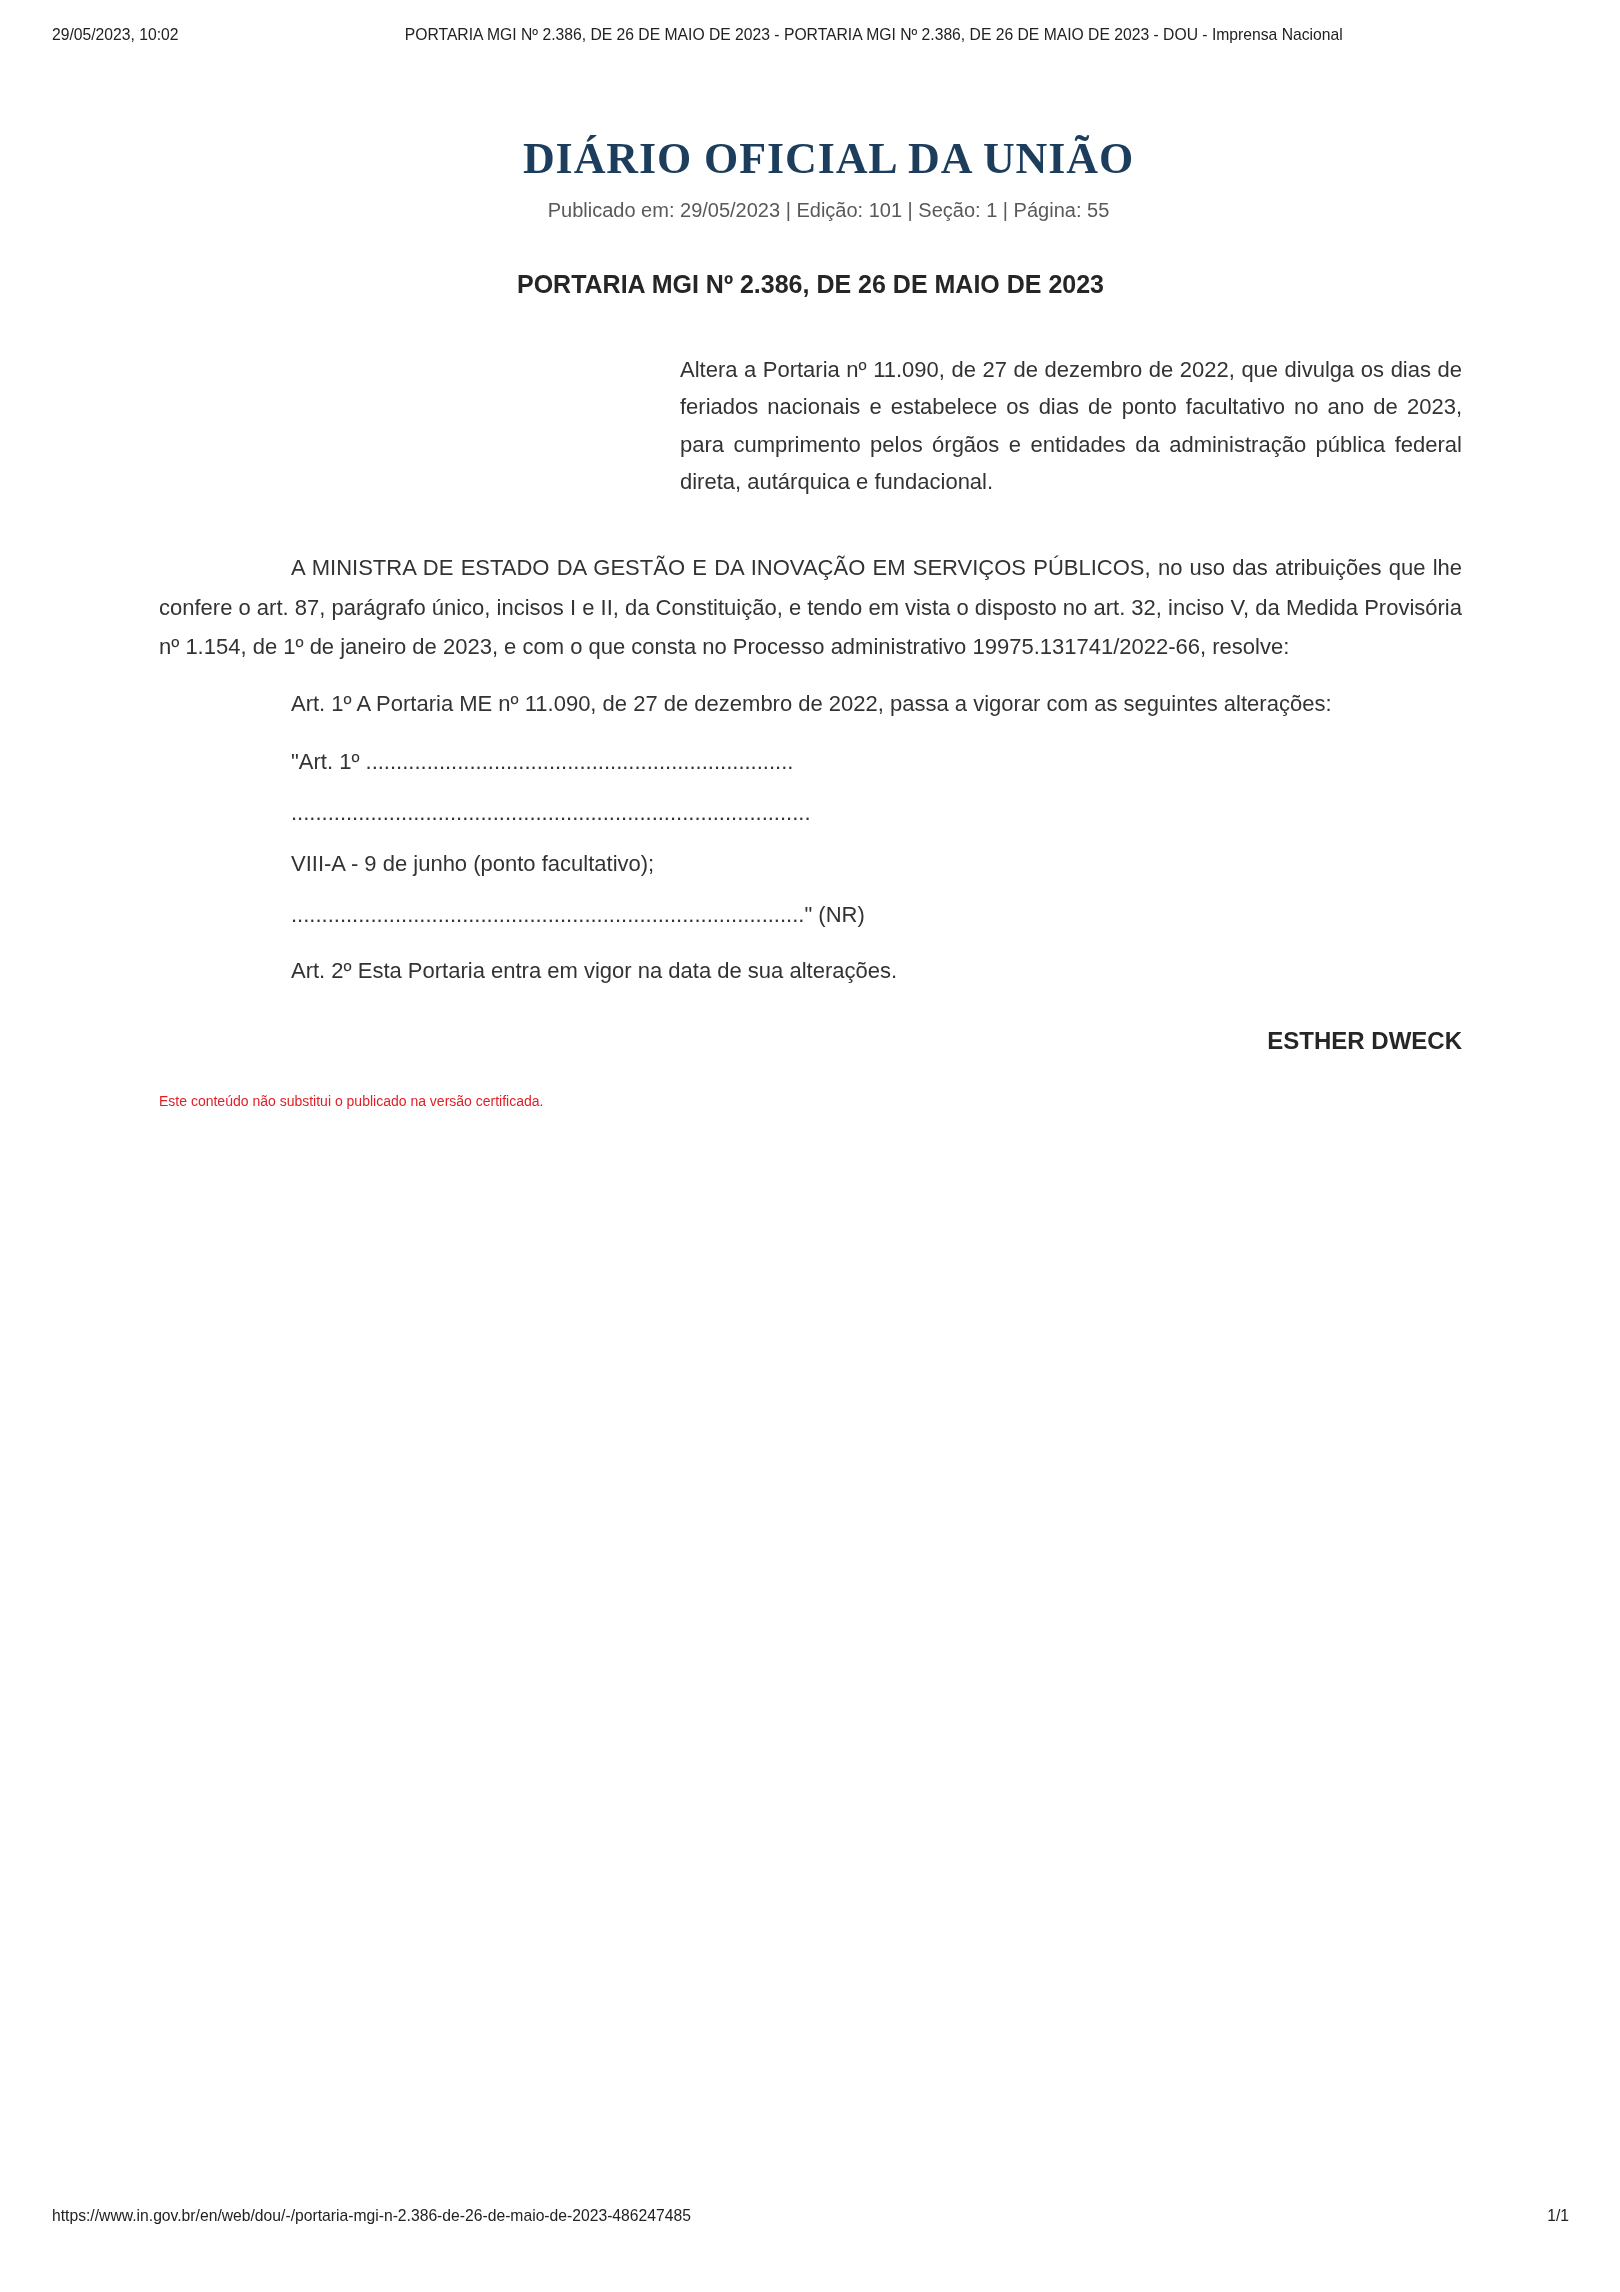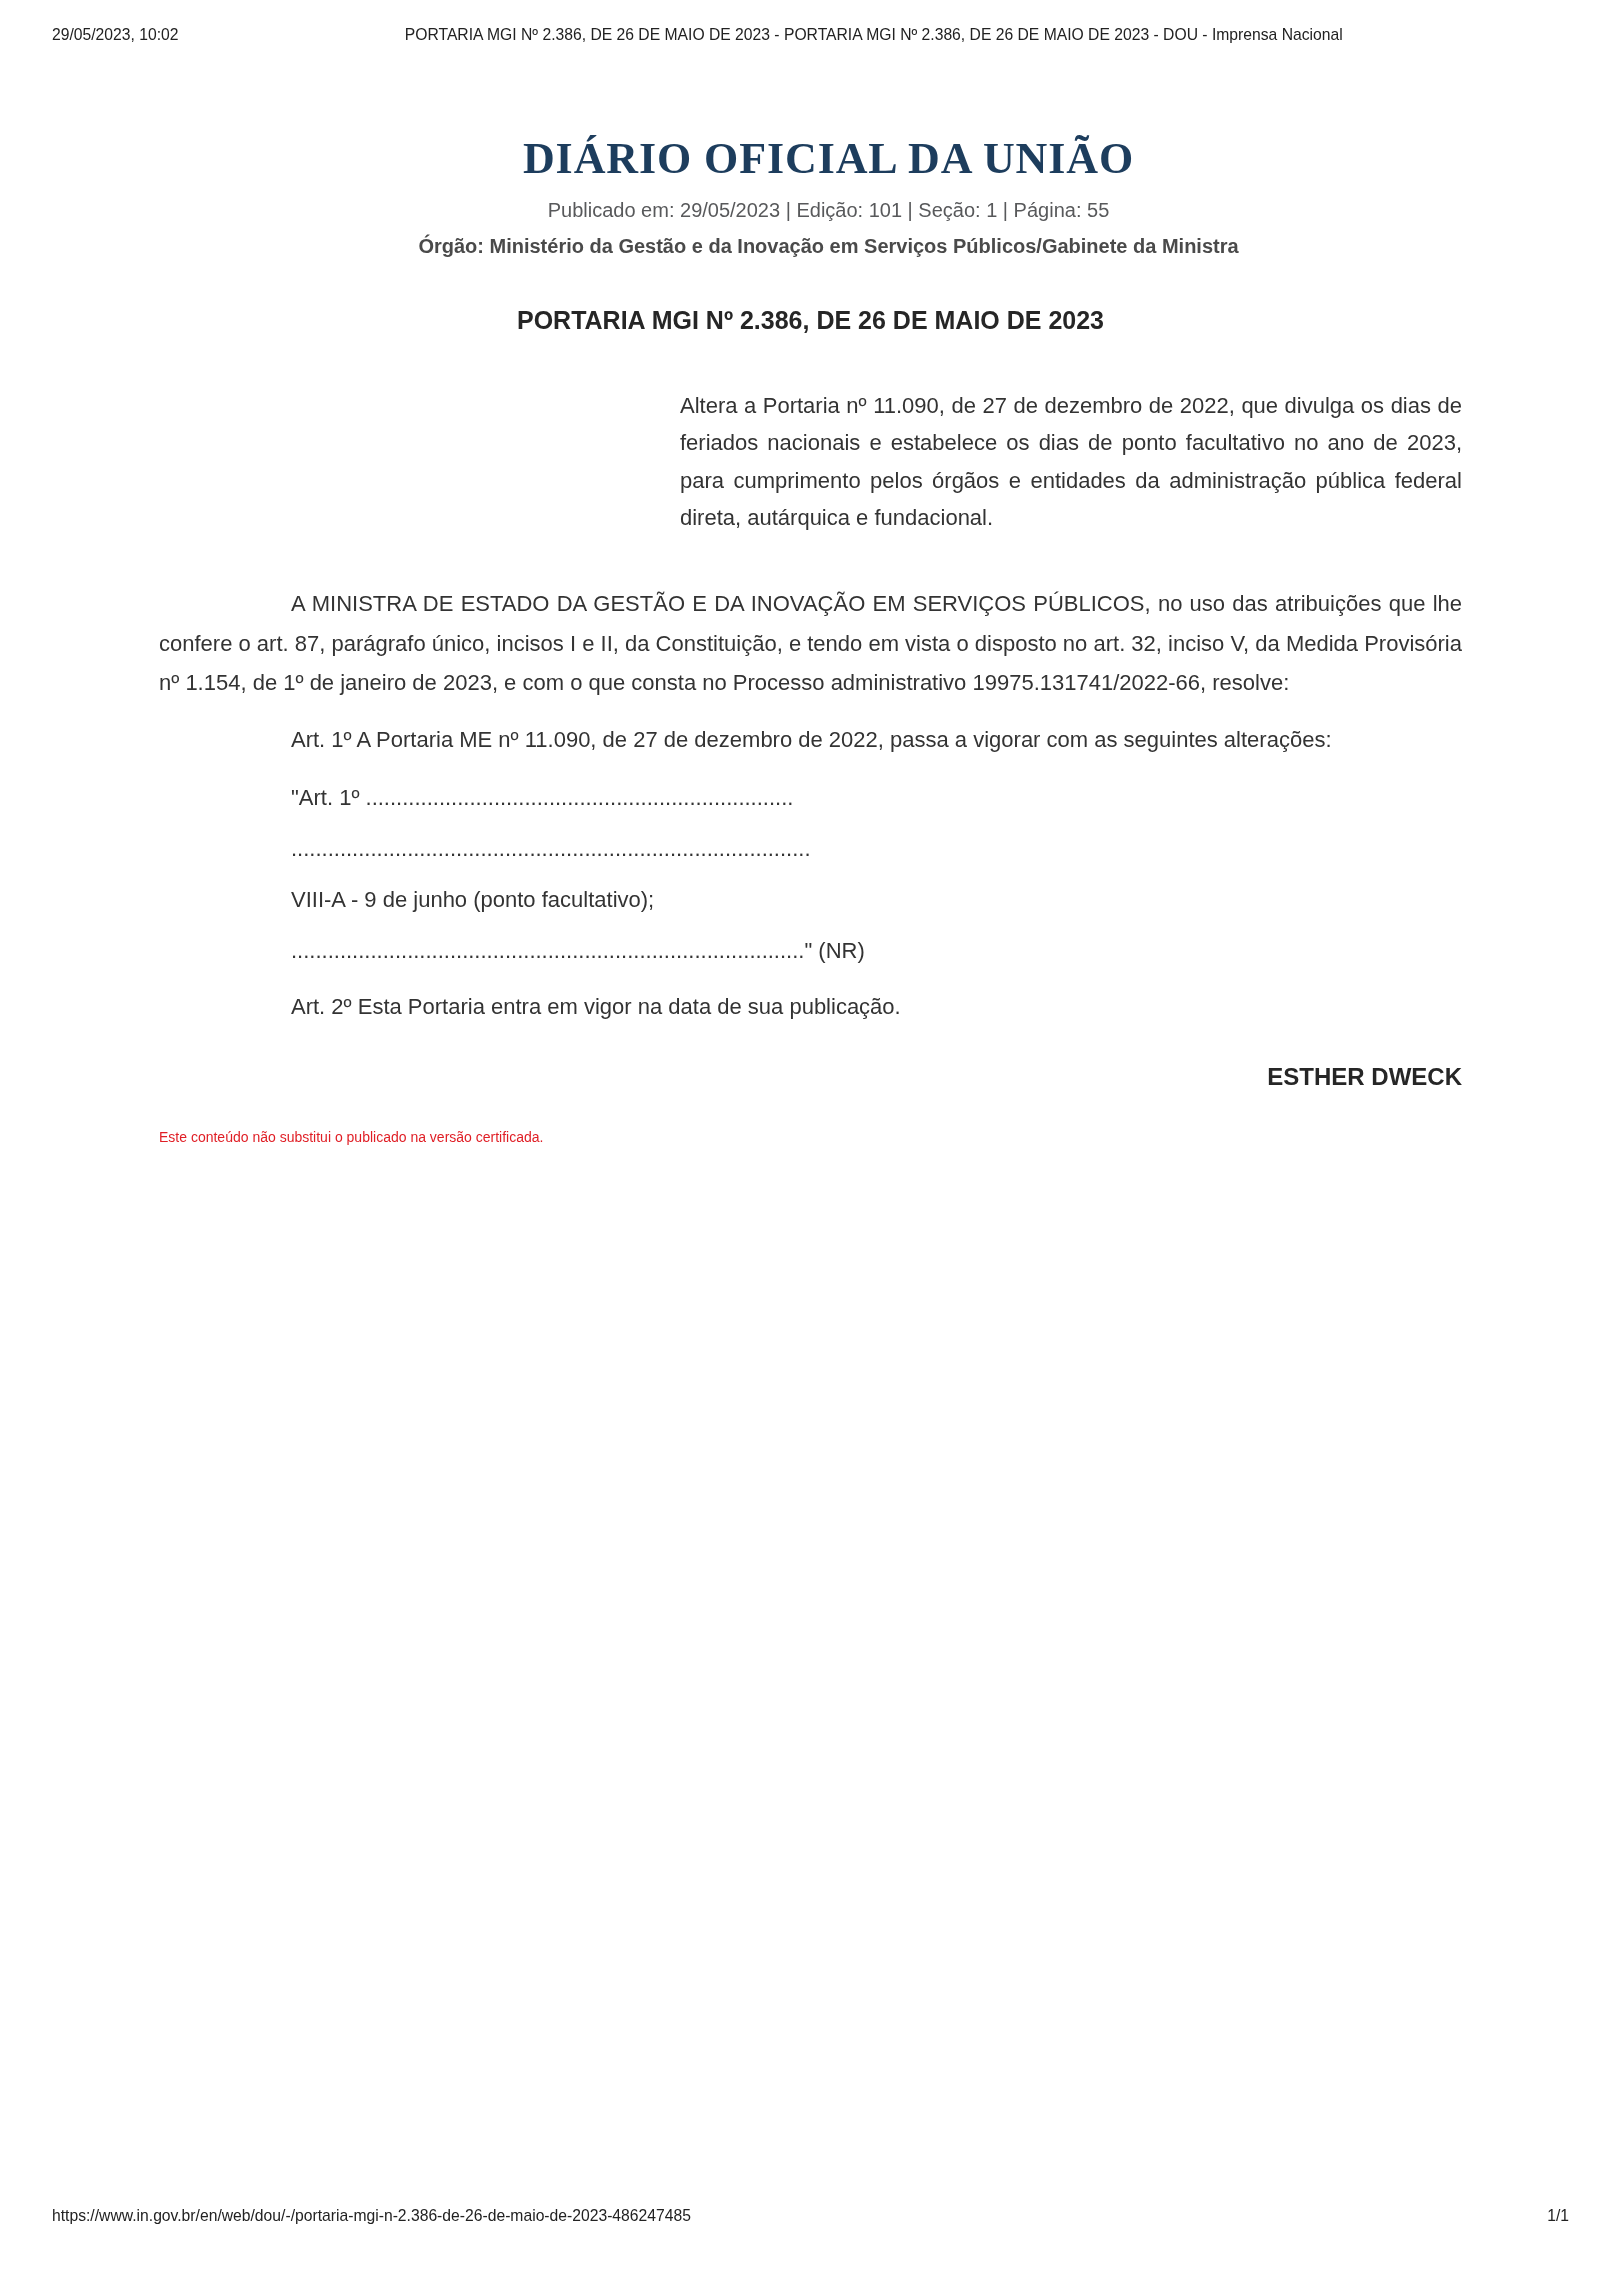--- a/index.html
+++ b/index.html
@@ -94,35 +94,34 @@
 <div class="page">
 
   <div class="print-header">
     <span class="ph-date">29/05/2023, 10:02</span>
     <span class="ph-title">PORTARIA MGI Nº 2.386, DE 26 DE MAIO DE 2023 - PORTARIA MGI Nº 2.386, DE 26 DE MAIO DE 2023 - DOU - Imprensa Nacional</span>
   </div>
 
   <div class="masthead">
     <div class="masthead-title">DIÁRIO OFICIAL DA UNIÃO</div>
     <div class="pub-line">Publicado em: 29/05/2023 | Edição: 101 | Seção: 1 | Página: 55</div>
-    <div class="organ-line">Órgão: Ministério da Gestão e da Inovação em Serviços Públicos/Gabinete da Ministra</div>
   </div>
 
   <div class="content">
     <div class="doc-title">PORTARIA MGI Nº 2.386, DE 26 DE MAIO DE 2023</div>
 
     <p class="summary">Altera a Portaria nº 11.090, de 27 de dezembro de 2022, que divulga os dias de feriados nacionais e estabelece os dias de ponto facultativo no ano de 2023, para cumprimento pelos órgãos e entidades da administração pública federal direta, autárquica e fundacional.</p>
 
     <p class="para mt-lg">A MINISTRA DE ESTADO DA GESTÃO E DA INOVAÇÃO EM SERVIÇOS PÚBLICOS, no uso das atribuições que lhe confere o art. 87, parágrafo único, incisos I e II, da Constituição, e tendo em vista o disposto no art. 32, inciso V, da Medida Provisória nº 1.154, de 1º de janeiro de 2023, e com o que consta no Processo administrativo 19975.131741/2022-66, resolve:</p>
     <p class="para mt-md">Art. 1º A Portaria ME nº 11.090, de 27 de dezembro de 2022, passa a vigorar com as seguintes alterações:</p>
     <p class="para mt-md">"Art. 1º ......................................................................</p>
     <p class="para mt-sm">.....................................................................................</p>
     <p class="para mt-sm">VIII-A - 9 de junho (ponto facultativo);</p>
     <p class="para mt-sm">...................................................................................." (NR)</p>
-    <p class="para mt-art2">Art. 2º Esta Portaria entra em vigor na data de sua publicação.</p>
+    <p class="para mt-art2">Art. 2º Esta Portaria entra em vigor na data de sua alterações.</p>
 
     <div class="signature">ESTHER DWECK</div>
 
     <div class="disclaimer">Este conteúdo não substitui o publicado na versão certificada.</div>
   </div>
 
   <div class="print-footer">
     <span>https://www.in.gov.br/en/web/dou/-/portaria-mgi-n-2.386-de-26-de-maio-de-2023-486247485</span>
     <span>1/1</span>
   </div>

